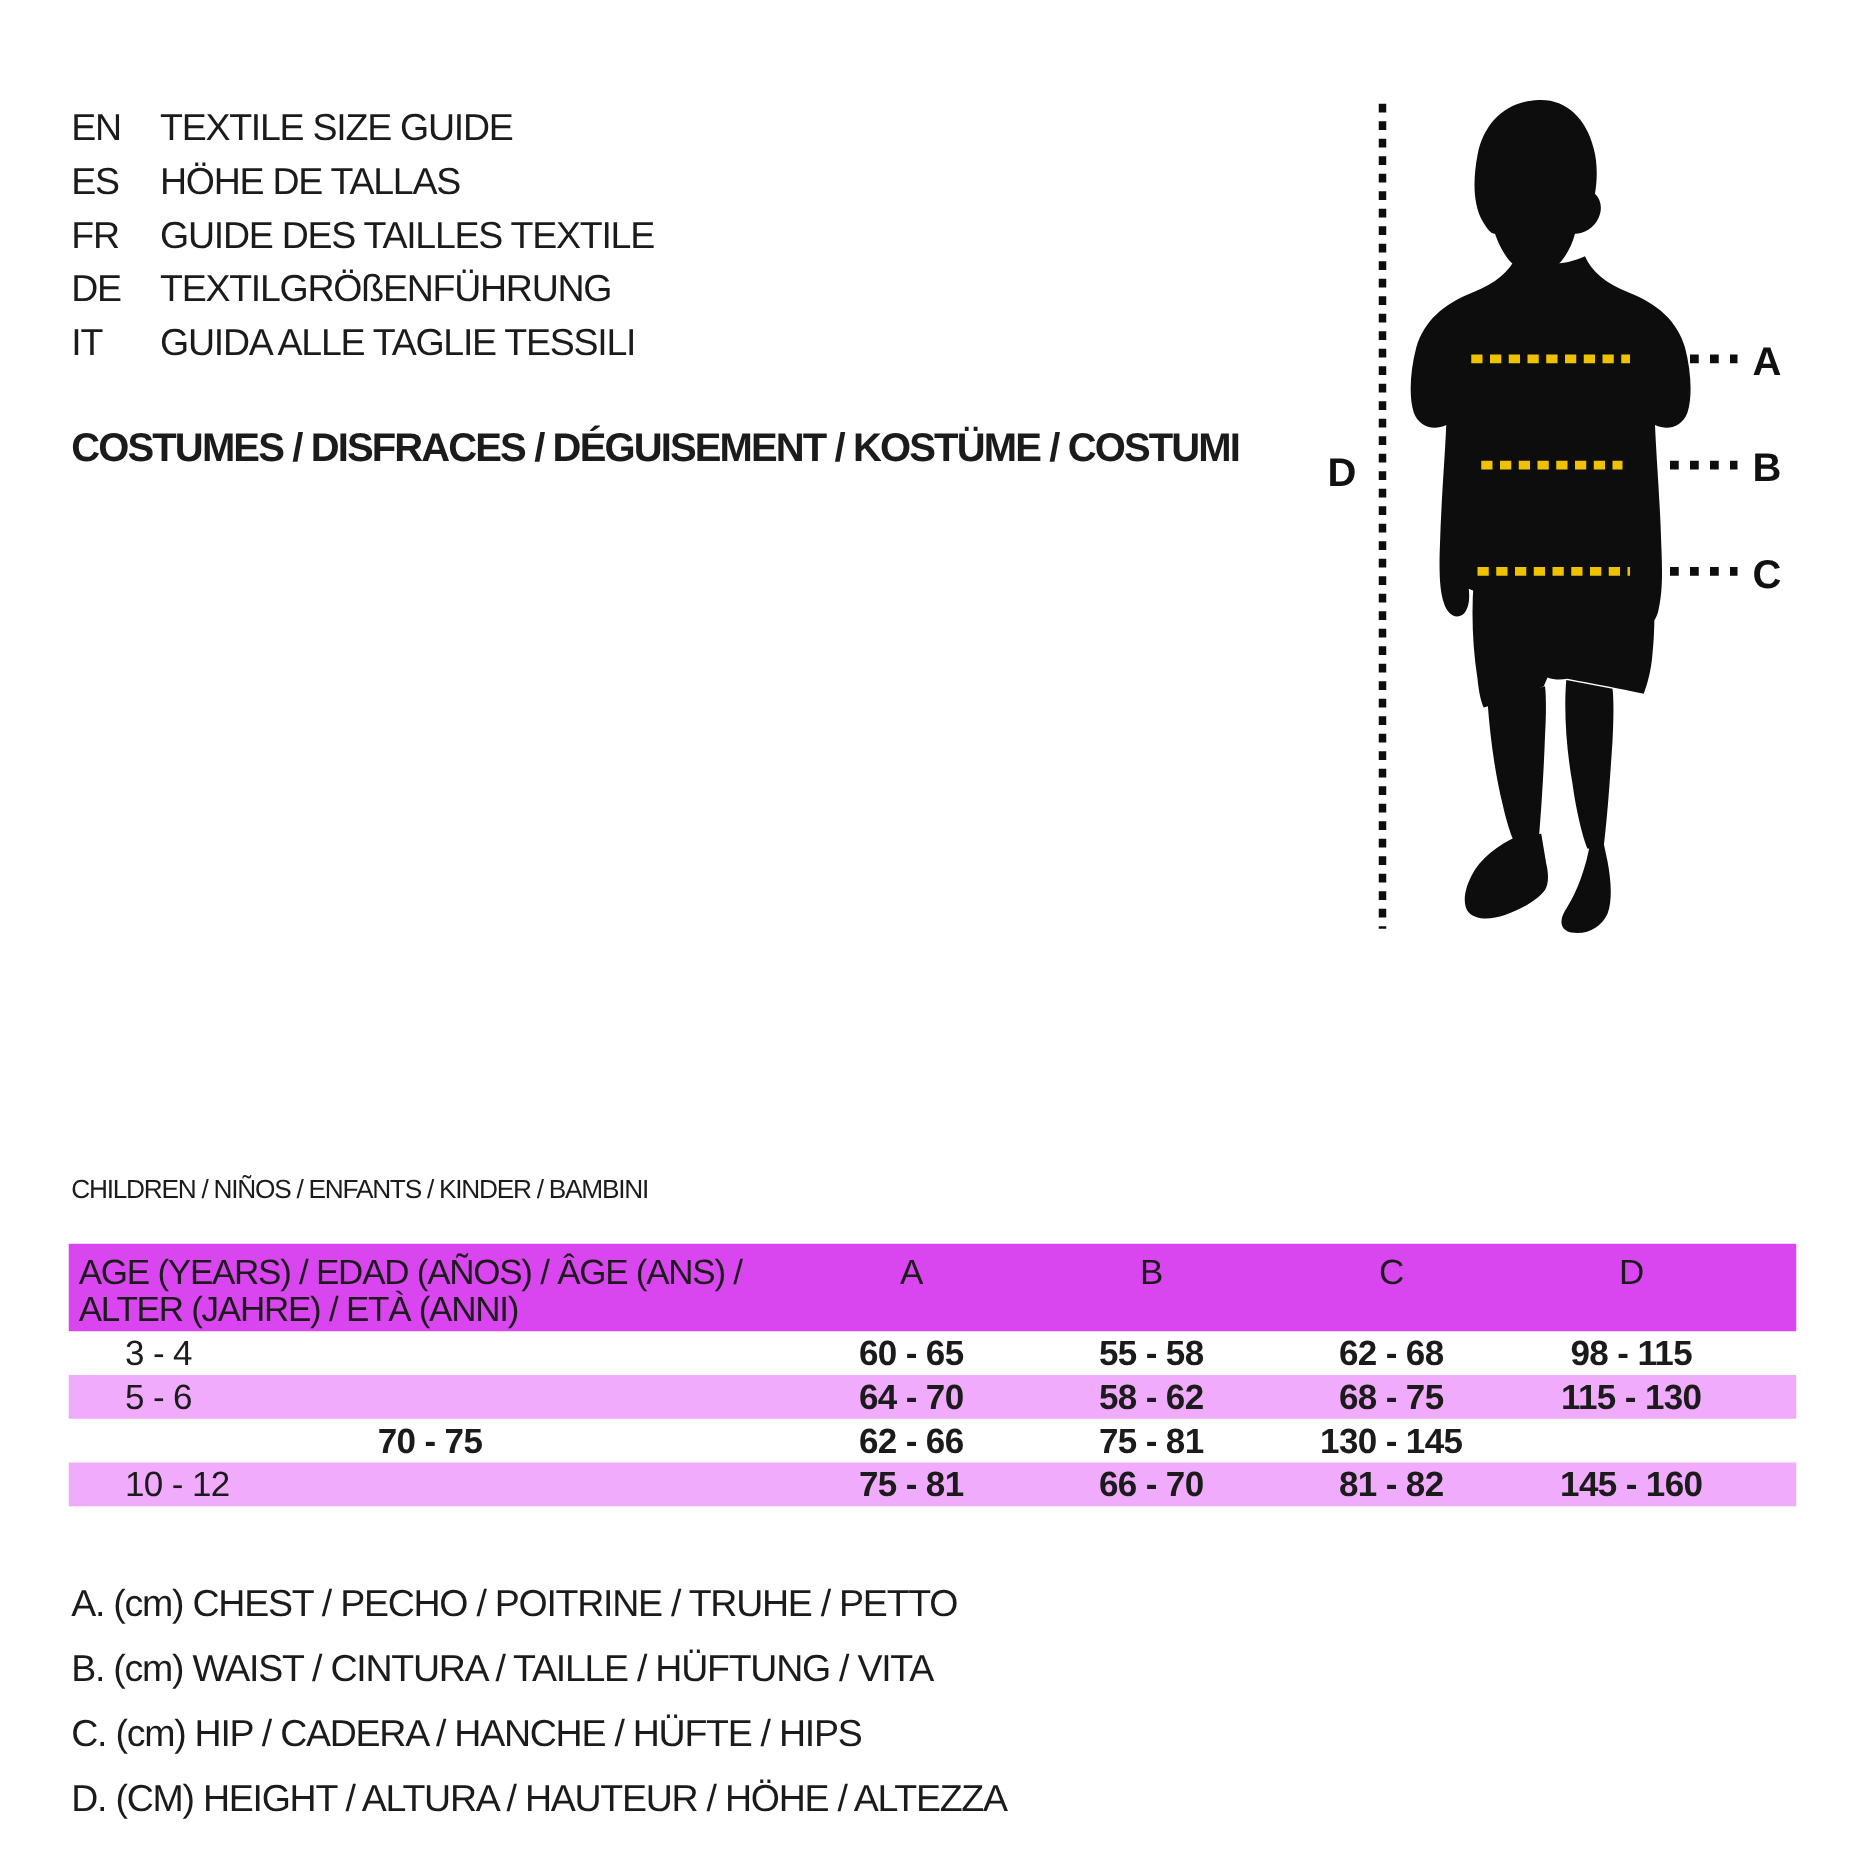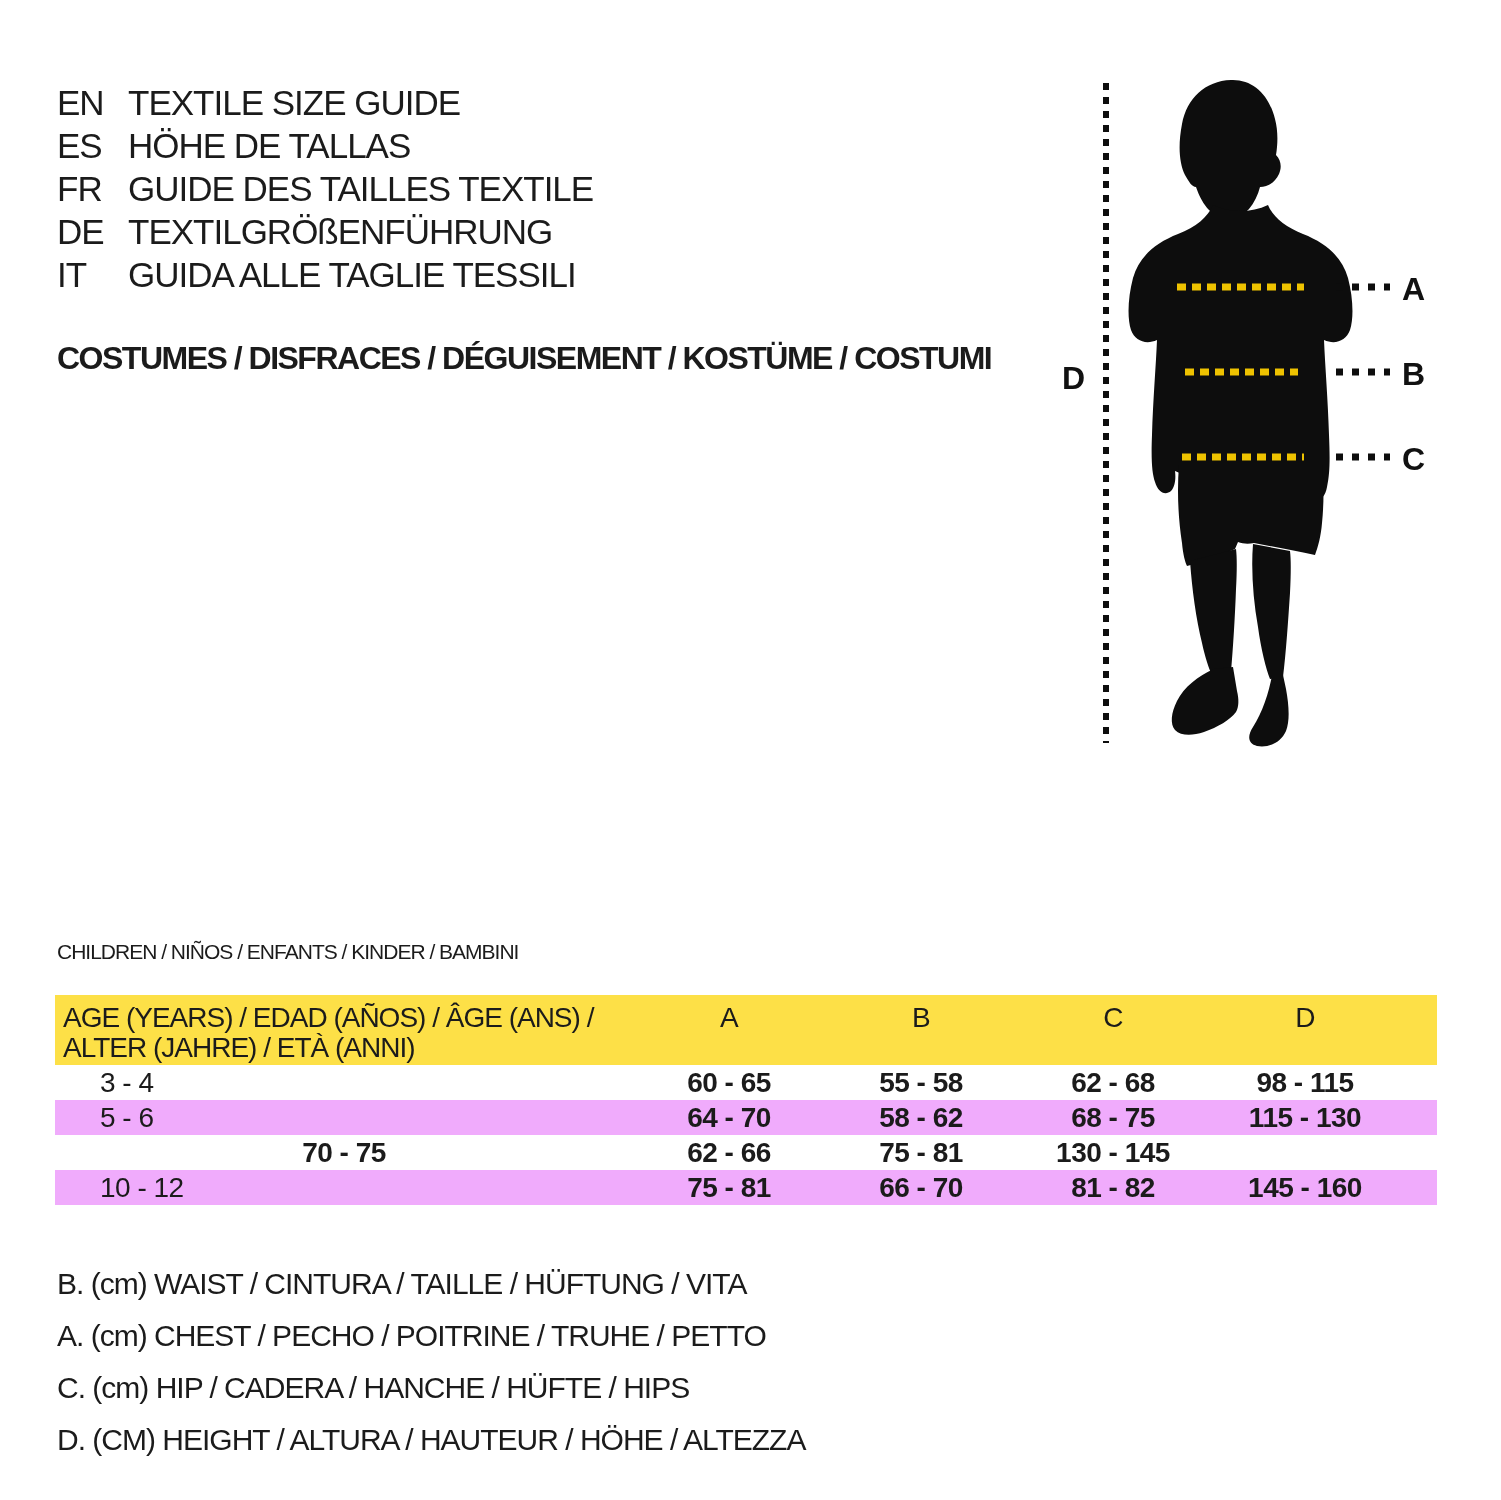--- a/index.html
+++ b/index.html
@@ -4,33 +4,33 @@
 <style>
   html,body{margin:0;padding:0;background:#fff;}
   .page{
     position:relative;width:1501px;height:1500px;background:#ffffff;overflow:hidden;
     font-family:"Liberation Sans", sans-serif;color:#1b1b1b;
     -webkit-font-smoothing:antialiased;
   }
   
   .lang-list{position:absolute;left:57px;top:81px;}
   .lang-row{display:grid;grid-template-columns:71px auto;line-height:43px;
-    font-size:35px;letter-spacing:-1px;white-space:nowrap;}
+    font-size:30px;letter-spacing:-1px;white-space:nowrap;}
   
   .category{position:absolute;left:57px;top:340px;font-size:32px;font-weight:700;
     letter-spacing:-1.5px;white-space:nowrap;}
   
   .figure{position:absolute;left:1040px;top:75px;width:430px;height:680px;}
   .figure svg{display:block;width:430px;height:680px;}
   .figure text{font-family:"Liberation Sans", sans-serif;font-weight:700;font-size:32px;fill:#111;}
   
   .section-title{position:absolute;left:57px;top:940px;font-size:21px;letter-spacing:-1px;white-space:nowrap;}
   .size-table{position:absolute;left:55px;top:995px;width:1382px;font-size:28px;letter-spacing:-0.5px;}
   .thead{display:grid;grid-template-columns:578px 192px 192px 192px 192px;
-    background:#fde047;height:70px;box-sizing:border-box;padding-top:8px;}
+    background:#d946ef;height:70px;box-sizing:border-box;padding-top:8px;}
   .th-age{padding-left:8px;line-height:30px;white-space:nowrap;letter-spacing:-1px;}
   .th-col{text-align:center;line-height:30px;}
   .trow{display:grid;grid-template-columns:578px 192px 192px 192px 192px;height:35px;
     align-items:center;}
   .trow.stripe{background:#f0abfc;}
   .td-age{padding-left:8px;white-space:nowrap;margin-left:37px;}
   .td-val{text-align:center;white-space:nowrap;font-weight:bold;}
   
   .legend{position:absolute;left:57px;top:1258px;}
   .legend-line{line-height:52px;font-size:30px;letter-spacing:-1px;white-space:nowrap;}
@@ -155,19 +155,19 @@
     <div class="trow stripe">
       <div class="td-age">10 - 12</div>
       <div class="td-val">75 - 81</div>
       <div class="td-val">66 - 70</div>
       <div class="td-val">81 - 82</div>
       <div class="td-val">145 - 160</div>
     </div>
   </div>
 
   <div class="legend">
+    <div class="legend-line">A. (cm) CHEST / PECHO / POITRINE / TRUHE / PETTO</div>
     <div class="legend-line">B. (cm) WAIST / CINTURA / TAILLE / HÜFTUNG / VITA</div>
-    <div class="legend-line">A. (cm) CHEST / PECHO / POITRINE / TRUHE / PETTO</div>
     <div class="legend-line">C. (cm) HIP / CADERA / HANCHE / HÜFTE / HIPS</div>
     <div class="legend-line">D. (CM) HEIGHT / ALTURA / HAUTEUR / HÖHE / ALTEZZA</div>
   </div>
 
 </div>
 
 </body></html>

